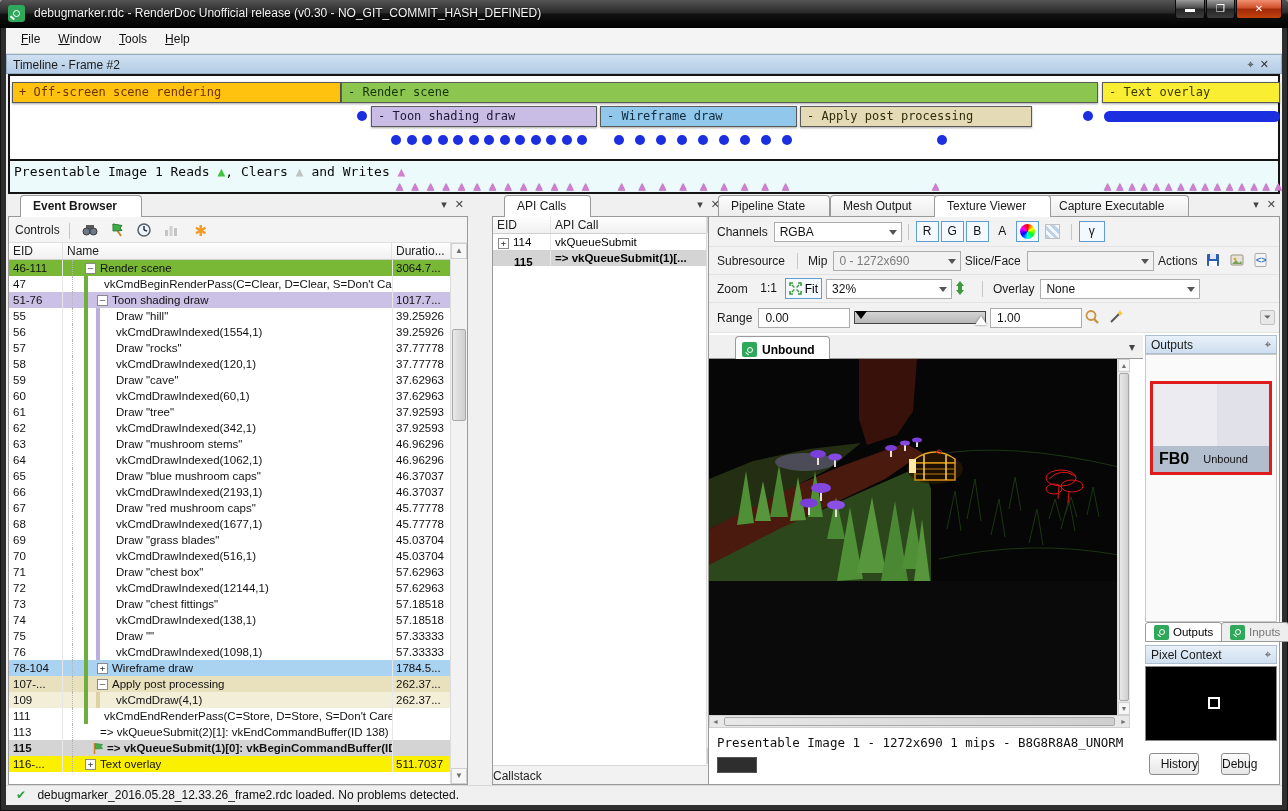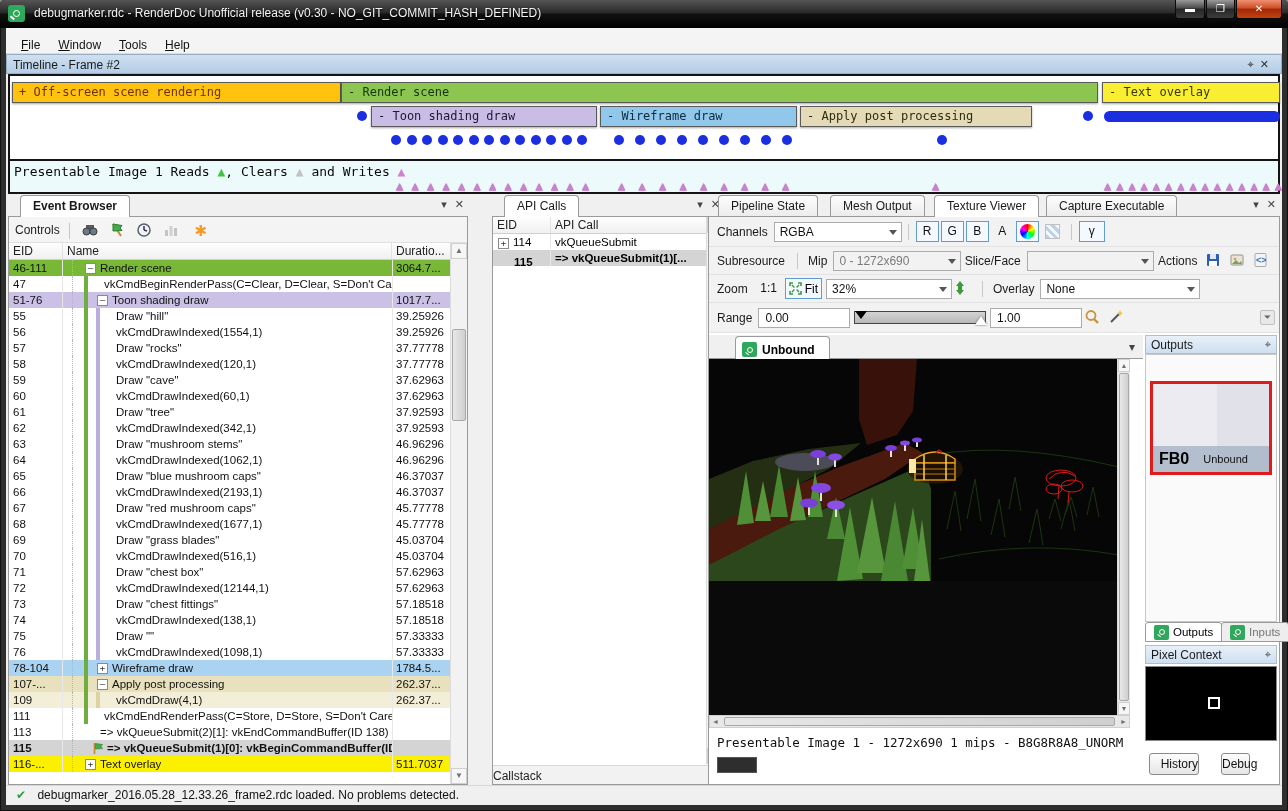--- a/index.html
+++ b/index.html
@@ -16,21 +16,21 @@
   .title-text { position:absolute; left:34px; top:6px; font-size:12px; color:#f2f2f2; text-shadow:0 1px 2px #000; white-space:nowrap; }
   .winbtns { position:absolute; right:6px; top:0; display:flex; }
   .winbtn { height:19px; border:1px solid #0a0a0a; border-top:none; color:#fff; text-align:center; font-size:10px; line-height:17px;
             background:linear-gradient(#9a9a9a,#4a4a4a 45%,#262626 50%,#3c3c3c); border-radius:0 0 3px 3px; margin-left:1px; }
   .winbtn.min { width:30px; } .winbtn.max { width:29px; }
   .winbtn.close { width:46px; background:linear-gradient(#f09072,#cf4e27 45%,#a02807 50%,#c2430f); }
   
   .client { position:absolute; left:6px; right:6px; top:28px; bottom:6px; background:#f0f0f0; }
   
   .menubar { position:absolute; left:0; right:0; top:0; height:26px; background:#f4f4f4; border-bottom:1px solid #dcdcdc; padding-left:6px; }
-  .menu-item { display:inline-block; padding:10px 9px; color:#111; }
+  .menu-item { display:inline-block; padding:4px 9px; color:#111; }
   .menu-item u { text-decoration:underline; }
   
   .timeline { position:absolute; left:0; right:0; top:26px; height:140px; background:#f0f0f0; }
   .tl-header { position:absolute; left:0; right:0; top:0; height:20px; background:linear-gradient(#cfe0f0,#b4cce6); border:1px solid #98aec4;
                font-size:12px; color:#1a1a1a; padding:3px 0 0 6px; }
   .tl-hicons { position:absolute; right:6px; top:3px; color:#333; font-size:11px; letter-spacing:6px; }
   .tl-content { position:absolute; left:2px; right:2px; top:20px; bottom:0; background:#fff; border:2px solid #141414; font-family:"DejaVu Sans Mono","Liberation Mono",monospace; }
   .tl-row { position:absolute; left:0; right:0; height:21px; }
   .tl-bar { position:absolute; top:0; height:21px; border:1px solid #5a5a5a; font-size:12px; line-height:19px; padding-left:6px;
             white-space:nowrap; overflow:hidden; box-shadow:0 1px 2px rgba(0,0,0,.35); }
@@ -38,21 +38,21 @@
   .tl-pill { position:absolute; height:11px; border-radius:6px; background:#1b2fe0; }
   .tl-track { position:absolute; left:0; right:0; bottom:0; height:33px; background:#ecfafc; border-top:2px solid #141414; }
   .tl-legend { position:absolute; left:4px; top:3px; font-size:13px; color:#0a0a0a; white-space:nowrap; }
   .tl-legend .tri { font-size:13px; }
   .tl-tri { position:absolute; bottom:0px; font-size:12px; color:#cf7fd0; text-shadow:0 0 1px #8a4a8c; line-height:12px; }
   
   .main { position:absolute; left:0; right:0; top:166px; height:591px; }
   .panel { position:absolute; top:0; height:100%; }
   .tabstrip { position:absolute; left:0; right:0; top:0; height:22px; }
   .tab { position:absolute; top:1px; height:21px; background:linear-gradient(#fdfdfd,#ececec); border:1px solid #9a9a9a; border-bottom:none;
-         border-radius:4px 4px 0 0; padding:3px 12px 0 12px; font-size:12px; color:#1a1a1a; white-space:nowrap; }
+         border-radius:4px 4px 0 0; padding:3px 24px 0 12px; font-size:12px; color:#1a1a1a; white-space:nowrap; }
   .tab.active { background:#fff; font-weight:bold; z-index:2; height:22px; }
   .tab.active.plain { font-weight:normal; }
   .strip-icons { position:absolute; right:4px; top:4px; color:#444; font-size:11px; }
   .strip-icons span { margin-left:8px; }
   .panel-body { position:absolute; left:0; right:0; top:22px; bottom:0; background:#fff; border:1px solid #9a9a9a; }
   
   .ev-toolbar { position:absolute; left:0; right:0; top:0; height:26px; background:#f4f4f4; border-bottom:1px solid #e0e0e0; padding:4px 6px; }
   .ev-toolbar .lbl { display:inline-block; padding-top:2px; color:#222; }
   .tbsep { display:inline-block; width:1px; height:16px; background:#c8c8c8; margin:0 6px; vertical-align:middle; }
   .tico { display:inline-block; width:20px; height:18px; vertical-align:middle; margin:0 2px; text-align:center; }

